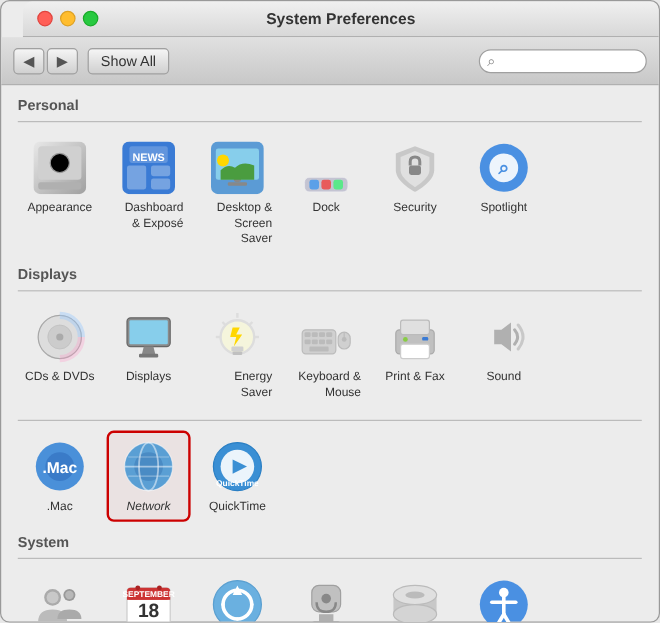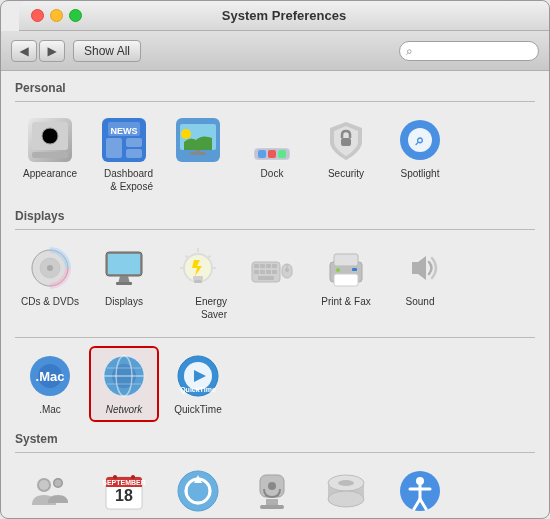--- a/index.html
+++ b/index.html
@@ -233,20 +233,21 @@
         <div class="pref-icon">
           <svg width="44" height="44" viewBox="0 0 44 44">
             <rect width="44" height="44" rx="6" fill="#5b9bd5"></rect>
             <rect x="4" y="6" width="36" height="26" rx="2" fill="#87ceeb"></rect>
             <ellipse cx="22" cy="32" rx="3" ry="2" fill="#888"></ellipse>
             <rect x="14" y="34" width="16" height="3" rx="1" fill="#888"></rect>
             <circle cx="10" cy="16" r="5" fill="#ffd700"></circle>
             <path d="M8 24 Q14 18 20 22 Q26 16 36 20 L36 32 L8 32 Z" fill="#4a9c3f"></path>
           </svg>
         </div>
+        <span class="pref-label">Desktop &amp; Screen Saver</span>
       </div>
 
       <div class="pref-item">
         <div class="pref-icon">
           <svg width="44" height="44" viewBox="0 0 44 44">
             <rect width="44" height="44" rx="6" fill="none"></rect>
             <rect x="4" y="30" width="36" height="12" rx="4" fill="rgba(180,180,200,0.7)" stroke="rgba(255,255,255,0.5)" stroke-width="0.5"></rect>
             <rect x="8" y="32" width="8" height="8" rx="2" fill="#5ba0e8"></rect>
             <rect x="18" y="32" width="8" height="8" rx="2" fill="#e85b5b"></rect>
             <rect x="28" y="32" width="8" height="8" rx="2" fill="#5be88a"></rect>
@@ -342,20 +343,21 @@
             <rect x="10" y="24" width="5" height="4" rx="1" fill="#bbb"></rect>
             <rect x="16" y="24" width="5" height="4" rx="1" fill="#bbb"></rect>
             <rect x="22" y="24" width="5" height="4" rx="1" fill="#bbb"></rect>
             <rect x="8" y="30" width="16" height="4" rx="1" fill="#bbb"></rect>
 
             <rect x="32" y="18" width="10" height="14" rx="5" fill="#d0d0d0" stroke="#bbb" stroke-width="1"></rect>
             <line x1="37" y1="18" x2="37" y2="25" stroke="#bbb" stroke-width="1"></line>
             <circle cx="37" cy="24" r="2" fill="#bbb"></circle>
           </svg>
         </div>
+        <span class="pref-label">Keyboard &amp; Mouse</span>
       </div>
 
       <div class="pref-item">
         <div class="pref-icon">
           <svg width="44" height="44" viewBox="0 0 44 44">
             <rect x="6" y="16" width="32" height="20" rx="3" fill="#c0c0c0" stroke="#aaa" stroke-width="1"></rect>
             <rect x="10" y="8" width="24" height="12" rx="2" fill="#e0e0e0" stroke="#bbb" stroke-width="1"></rect>
             <rect x="10" y="28" width="24" height="12" rx="2" fill="white" stroke="#ccc" stroke-width="1"></rect>
             <rect x="28" y="22" width="5" height="3" rx="1" fill="#3a7bd5"></rect>
             <circle cx="14" cy="24" r="2" fill="#88cc44"></circle>

